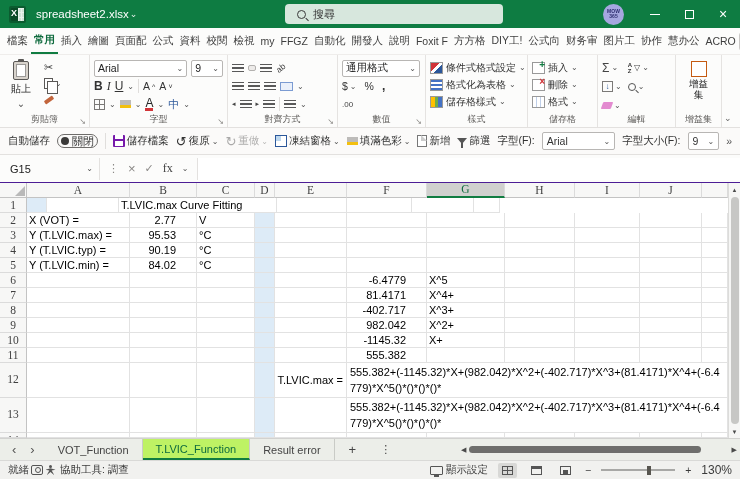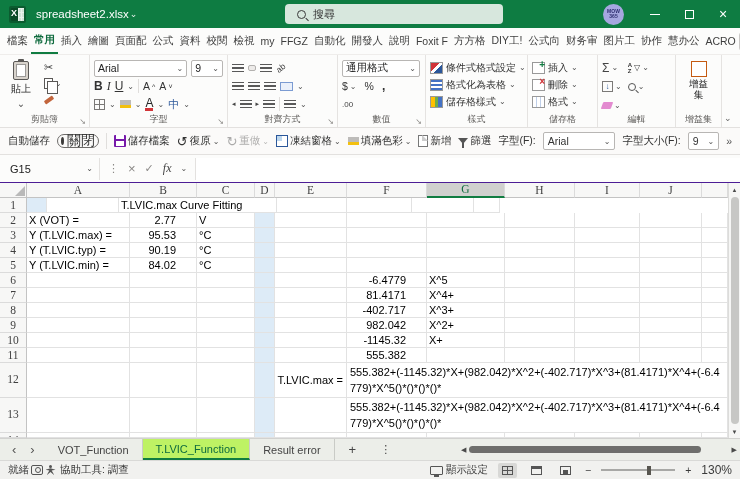--- a/index.html
+++ b/index.html
@@ -110,39 +110,39 @@
       linear-gradient(#fff 0 0) center/2px 16px no-repeat,
       linear-gradient(#fff 0 0) center/16px 2px no-repeat,#fff;border:1.6px solid var(--addins-orange);outline:none;position:relative}
   .addic:before{content:"";position:absolute;inset:0;background:
       linear-gradient(#fff 0 0) center/2px 16px no-repeat,
       linear-gradient(#fff 0 0) center/16px 2px no-repeat;border:0}
   .addtx{font-size:9.5px;width:24px;text-align:center;line-height:11px;margin-top:1px}
   .collapse{align-self:flex-end;margin:0 4px 4px 2px;color:#666;font-size:9px}
 
   
   .qat{height:27px;background:#FBFAF9;border-bottom:1px solid #E3E1DF;display:flex;align-items:center;gap:7px;padding:0 8px;font-size:10.5px;color:#333;white-space:nowrap;overflow:hidden}
-  .pill{width:42px;height:14px;border:1px solid #6E6C6A;border-radius:8px;display:flex;align-items:center;gap:3px;padding:0 3px;font-size:14px}
+  .pill{width:42px;height:14px;border:1px solid #6E6C6A;border-radius:8px;display:flex;align-items:center;gap:3px;padding:0 3px;font-size:11px}
   .pill .dot{width:8px;height:8px;border-radius:50%;background:#3B3A39}
   .floppy{width:12px;height:12px;background:#7719AA;border-radius:1px;position:relative}
   .floppy:before{content:"";position:absolute;left:2px;top:0;width:8px;height:4px;background:#fff}
   .floppy:after{content:"";position:absolute;left:2px;bottom:1px;width:8px;height:5px;background:#fff}
   .freezeic{width:12px;height:12px;border:1px solid #2B579A;background:linear-gradient(to right,#BDD7EE 0 50%,#fff 50%) top/12px 5px no-repeat,#fff}
   .pageic{width:10px;height:12px;border:1px solid #777;background:#fff;position:relative}
   .pageic:after{content:"";position:absolute;right:-1px;top:-1px;border:3px solid transparent;border-bottom-color:#ccc;border-left-color:#ccc}
   .funnel{width:0;height:0;border-left:5px solid transparent;border-right:5px solid transparent;border-top:6px solid transparent;border-top-color:#555;position:relative}
   .funnel:after{content:"";position:absolute;left:-1px;top:-1px;width:2px;height:5px;background:#555}
   .qcombo{border:1px solid #B8B6B4;border-radius:2px;background:#fff;height:18px;display:flex;align-items:center;justify-content:space-between;padding:0 4px}
   .dis{opacity:.4}
   .qsep{width:1px;height:16px;background:#E0DEDC}
 
   
   .fbar{height:28px;background:#FCFCFB;border-bottom:1px solid #4c1d95;display:flex;align-items:center}
   .namebox{width:96px;height:22px;margin-left:4px;display:flex;align-items:center;justify-content:space-between;padding:0 6px;border-right:1px solid #E3E1DF;font-size:11px;color:#222}
   .fb-ctrl{display:flex;align-items:center;gap:9px;padding:0 8px;color:#8A8886;border-right:1px solid #E3E1DF;height:22px}
-  .fxg{font-family:"Liberation Serif",serif;font-style:italic;color:#444;font-size:12px}
+  .fxg{font-family:"Liberation Serif",serif;color:#444;font-size:12px}
   .fb-input{flex:1;height:22px;background:#fff}
 
   
   .grid{height:255px;position:relative;background:#fff}
   .grow{display:flex;height:15px;width:728px}
   .grow.tall{height:35px}
   .grow.p5{height:5px;overflow:hidden}
   .hh,.rh{flex:none;background:#F7F7F6;font-family:"Liberation Serif","DejaVu Serif",serif;font-size:11.5px;color:#3F3F3F;text-align:center;border-right:1px solid #DBDBDB;border-bottom:1px solid #C3C3C3;line-height:14px;overflow:hidden}
   .rh{width:27px;border-right:1px solid #C3C3C3;border-bottom:1px solid #DBDBDB}
   .hh.sel{background:var(--selected-header-bg);color:#0F6B3E;border-bottom:2px solid var(--accent-green);line-height:13px}

